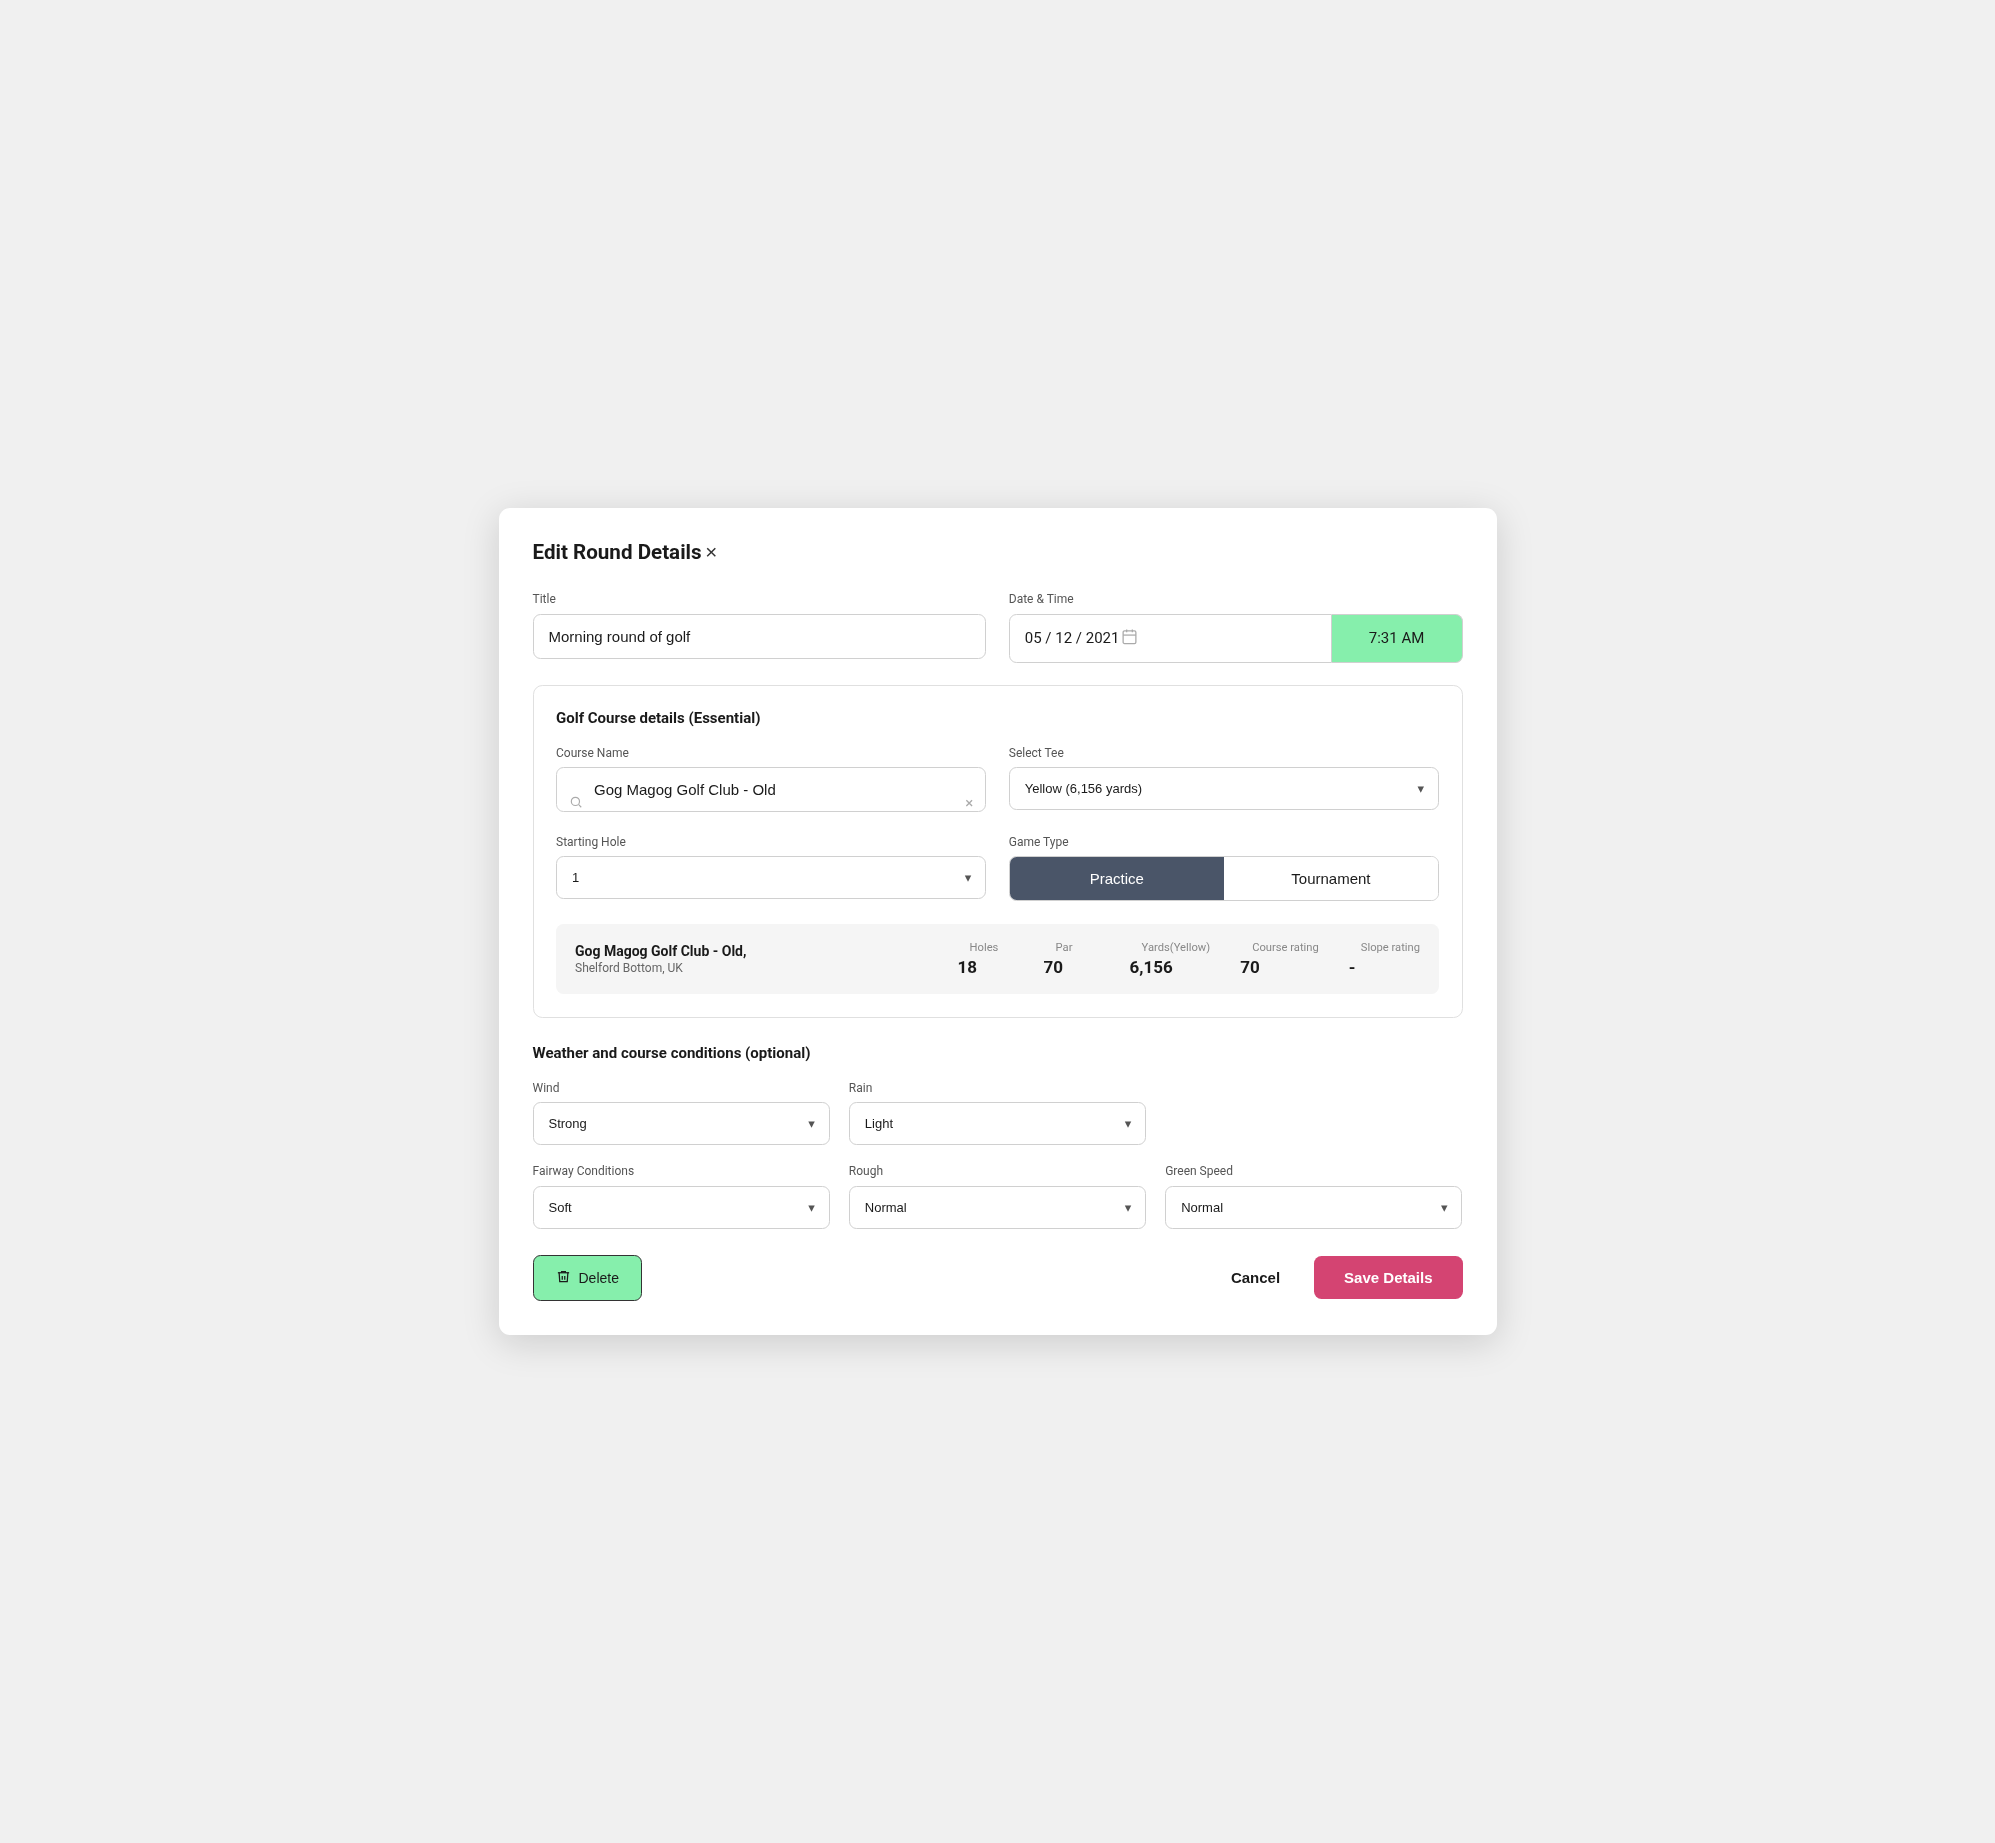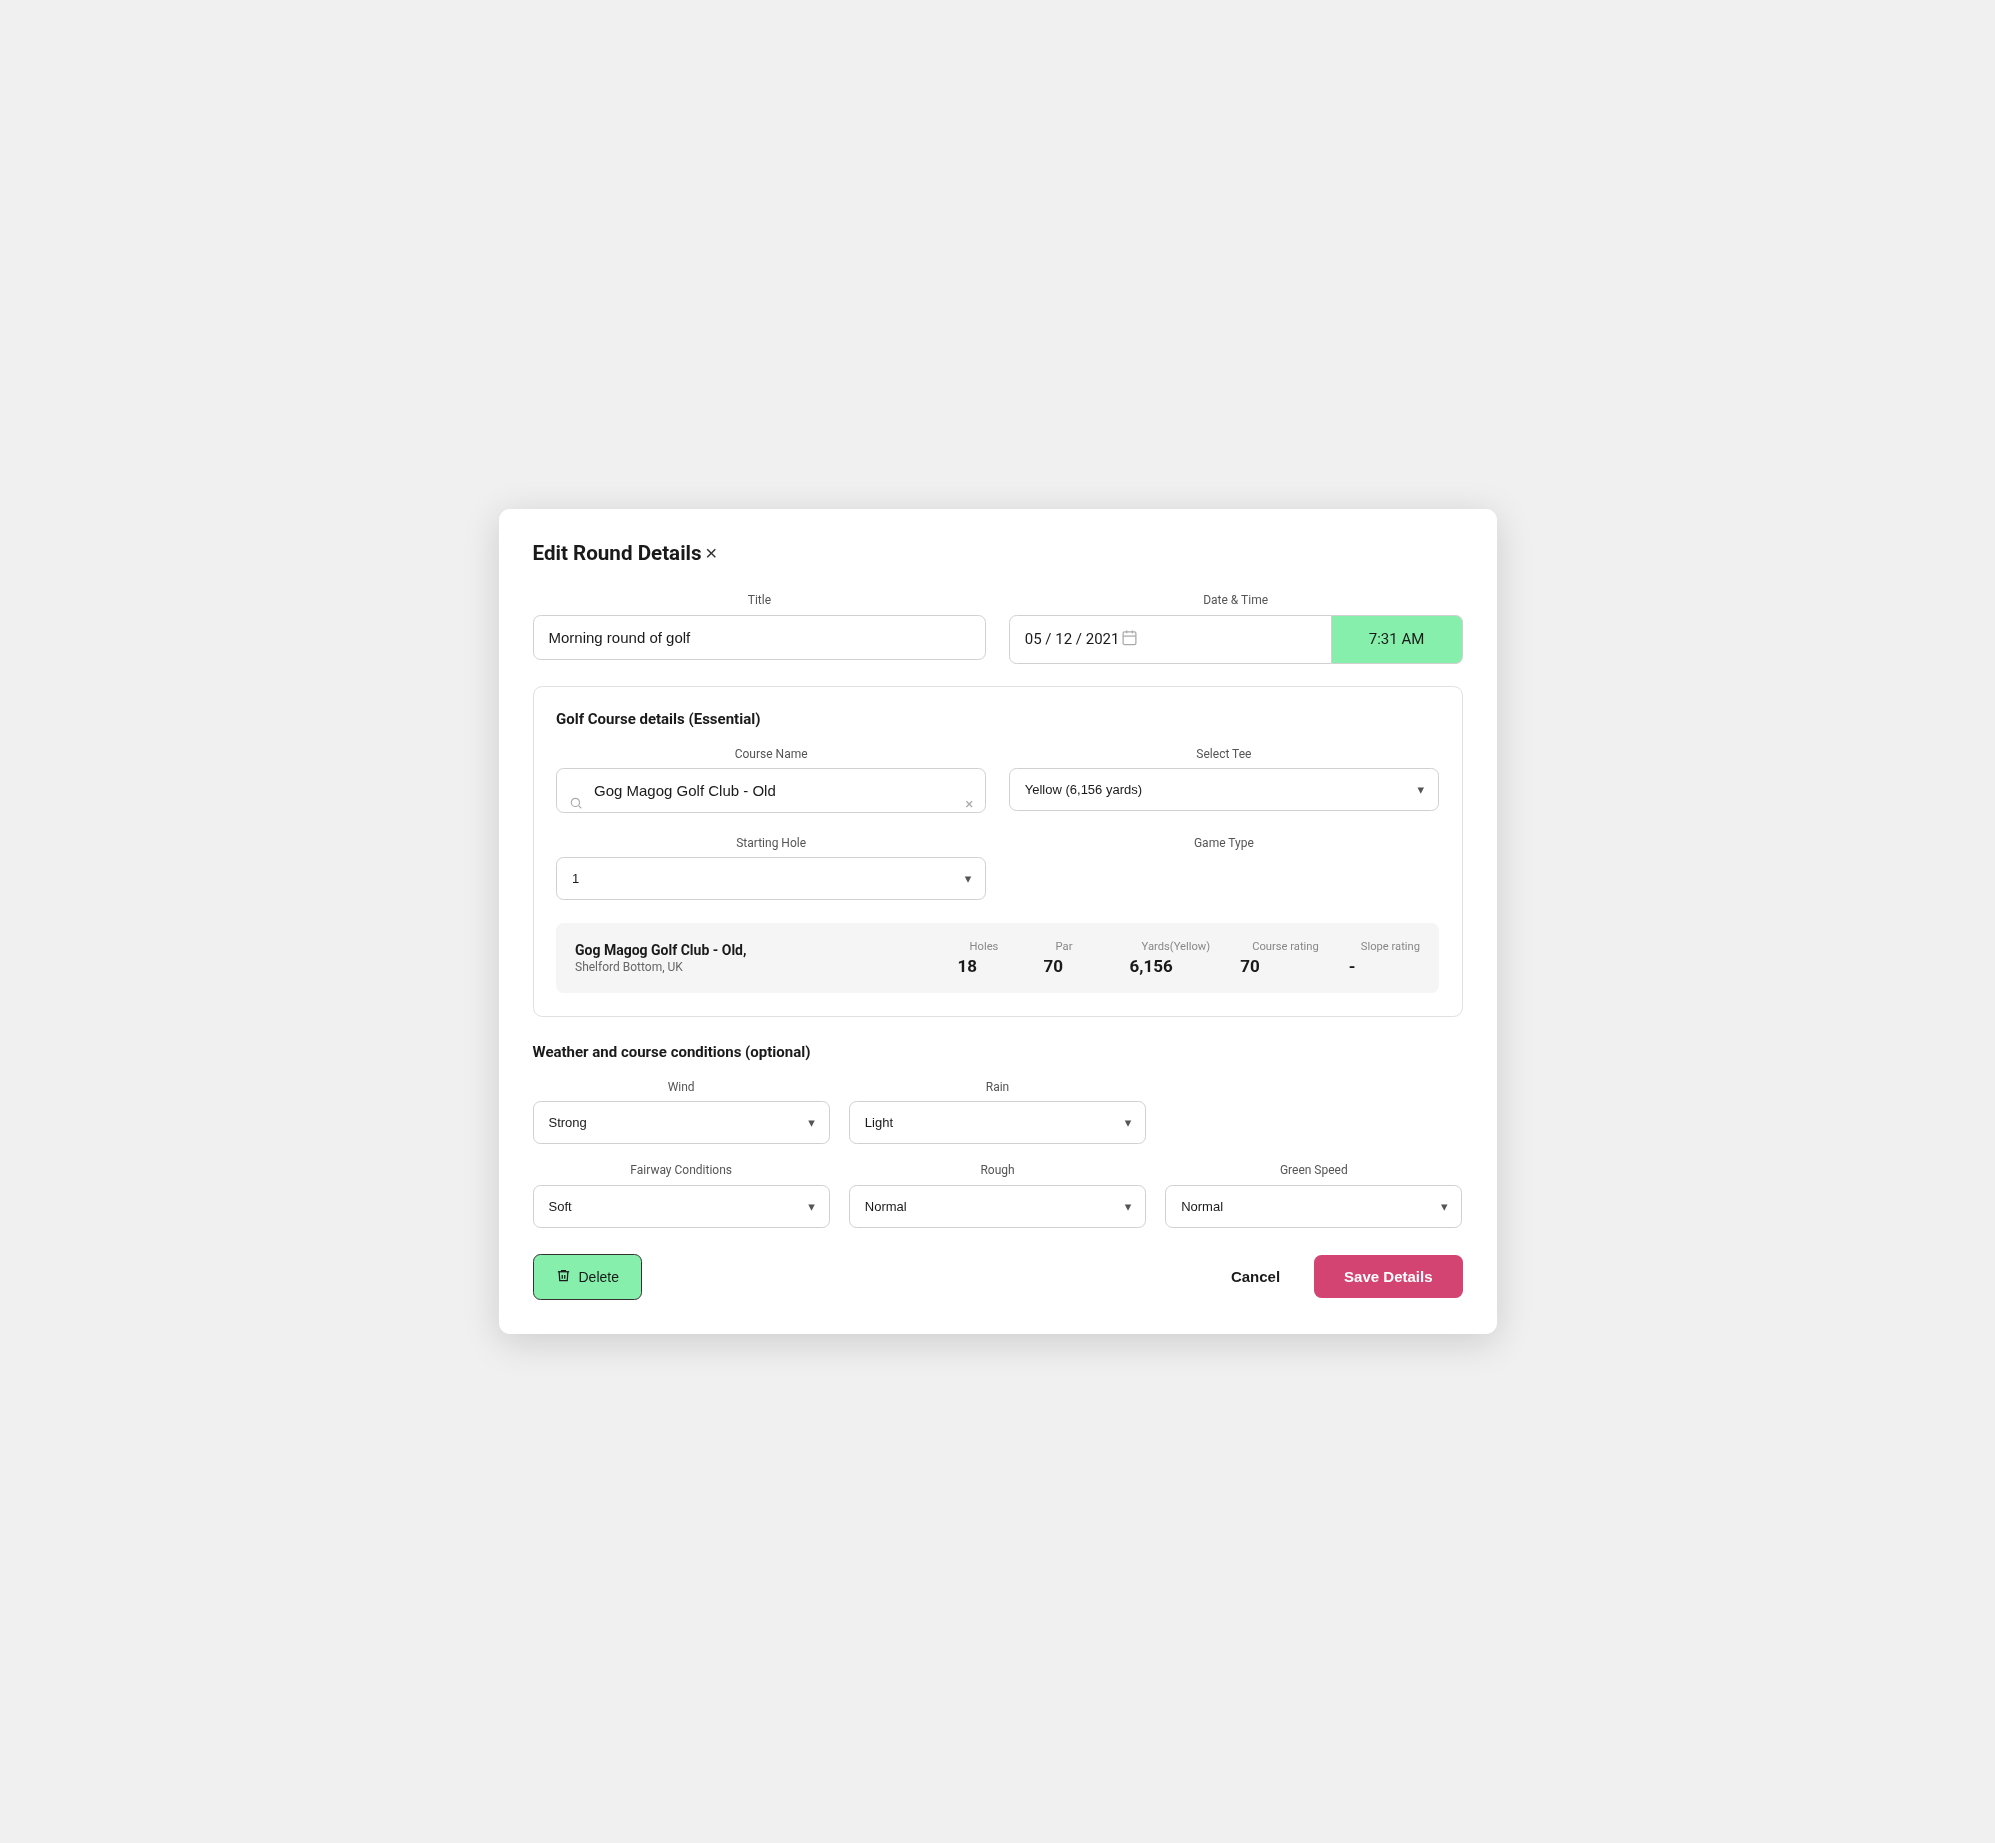--- a/index.html
+++ b/index.html
@@ -47,21 +47,20 @@
     }
     .form-group {
       display: flex;
       flex-direction: column;
       gap: 7.5px;
     }
     .form-label {
       font-size: 12px;
       color: #555;
       font-weight: 400;
-      text-align: center;
     }
     .form-input {
       border: 1.4px solid #d0d0d0;
       border-radius: 7.5px;
       padding: 13px 15px;
       font-size: 15px;
       color: #1a1a1a;
       outline: none;
       background: #fff;
     }
@@ -362,20 +361,24 @@
           <select class="select-field">
             <option>1</option><option>2</option><option>3</option><option>4</option>
             <option>5</option><option>6</option><option>7</option><option>8</option>
             <option>9</option><option>10</option>
           </select>
           <span class="chevron-icon">▾</span>
         </div>
       </div>
       <div class="form-group" style="flex:1;">
         <label class="form-label">Game Type</label>
+        <div class="game-type-toggle">
+          <button class="toggle-btn active">Practice</button>
+          <button class="toggle-btn inactive">Tournament</button>
+        </div>
       </div>
     </div>
 
     <div class="course-info-bar">
       <div class="course-info-name">
         <div class="name">Gog Magog Golf Club - Old,</div>
         <div class="location">Shelford Bottom, UK</div>
       </div>
       <div class="stat-col">
         <span class="stat-label">Holes</span>

